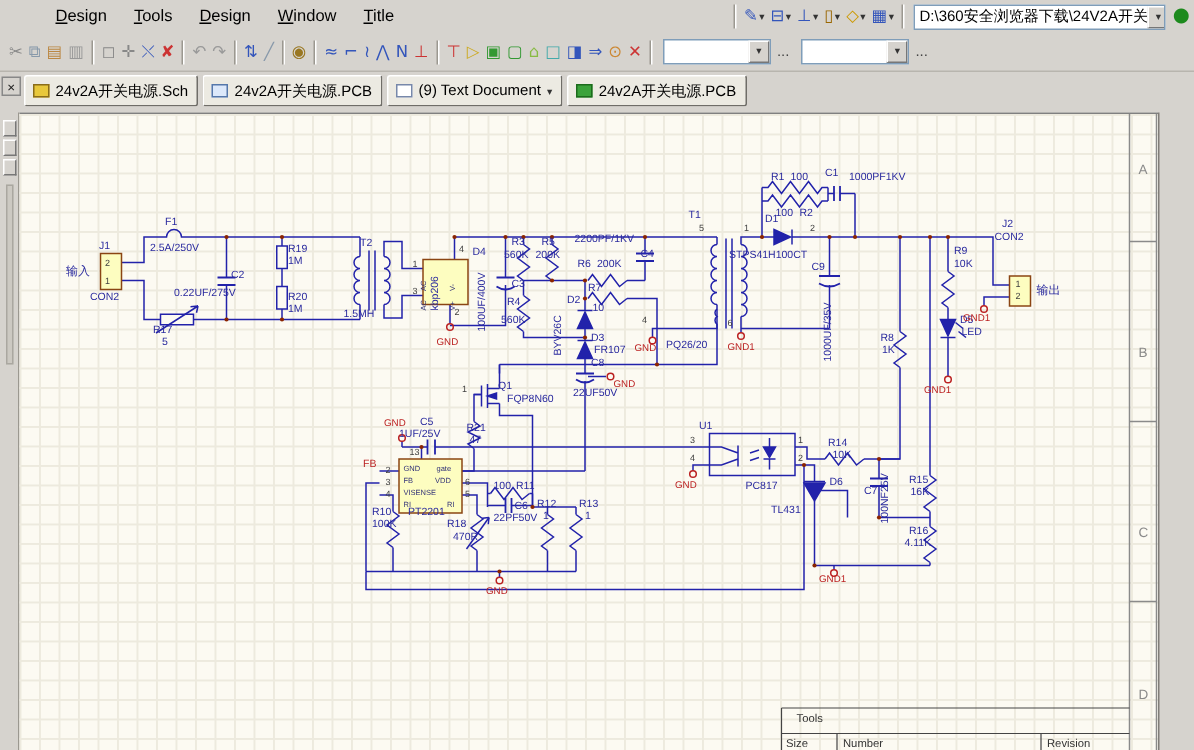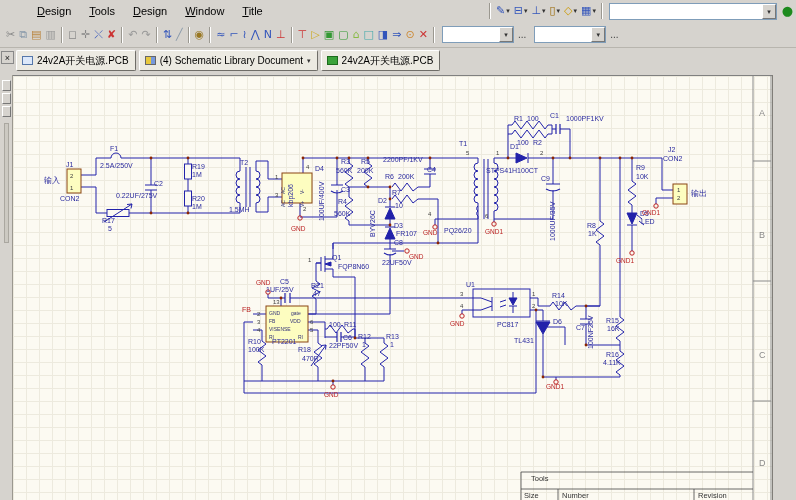--- a/index.html
+++ b/index.html
@@ -116,20 +116,21 @@
             <span class="tg" style="color: rgb(204, 153, 0);">◇</span>
             <span class="ta">▾</span>
           </span>
           <span class="tbtn">
             <span class="tg" style="color: rgb(51, 85, 187);">▦</span>
             <span class="ta">▾</span>
           </span>
         </div>
       <span class="tsep2"></span>
       <div class="combo path-combo">
+        <span>D:\360安全浏览器下载\24V2A开关</span>
         <span class="dd">▾</span>
       </div>
       <span class="greenbtn">●</span>
     </div>
   </div>
 
   <div class="toolbar2">
     <div class="icon-row">
         <span class="tbtn">
           <span class="tg" style="color: rgb(136, 136, 136);">✂</span>
@@ -234,26 +235,30 @@
     <span class="dots">...</span>
     <div class="combo small">
       <span class="dd">▾</span>
     </div>
     <span class="dots">...</span>
   </div>
 
   <div class="tabbar">
     <button class="panel-close">×</button>
     <div class="tab">
+      <span class="ti ti-sch"></span>
+      <span>24v2A开关电源.Sch</span>
+    </div>
+    <div class="tab">
       <span class="ti ti-pcb"></span>
       <span>24v2A开关电源.PCB</span>
     </div>
     <div class="tab">
-      <span class="ti ti-schlib"></span>
-      <span>(4) Schematic Library Document</span>
+      <span class="ti ti-txt"></span>
+      <span>(9) Text Document</span>
       <span class="ta">▾</span>
     </div>
     <div class="tab">
       <span class="ti ti-pcb2"></span>
       <span>24v2A开关电源.PCB</span>
     </div>
   </div>
 
   <div class="main">
     <div class="leftstrip">

